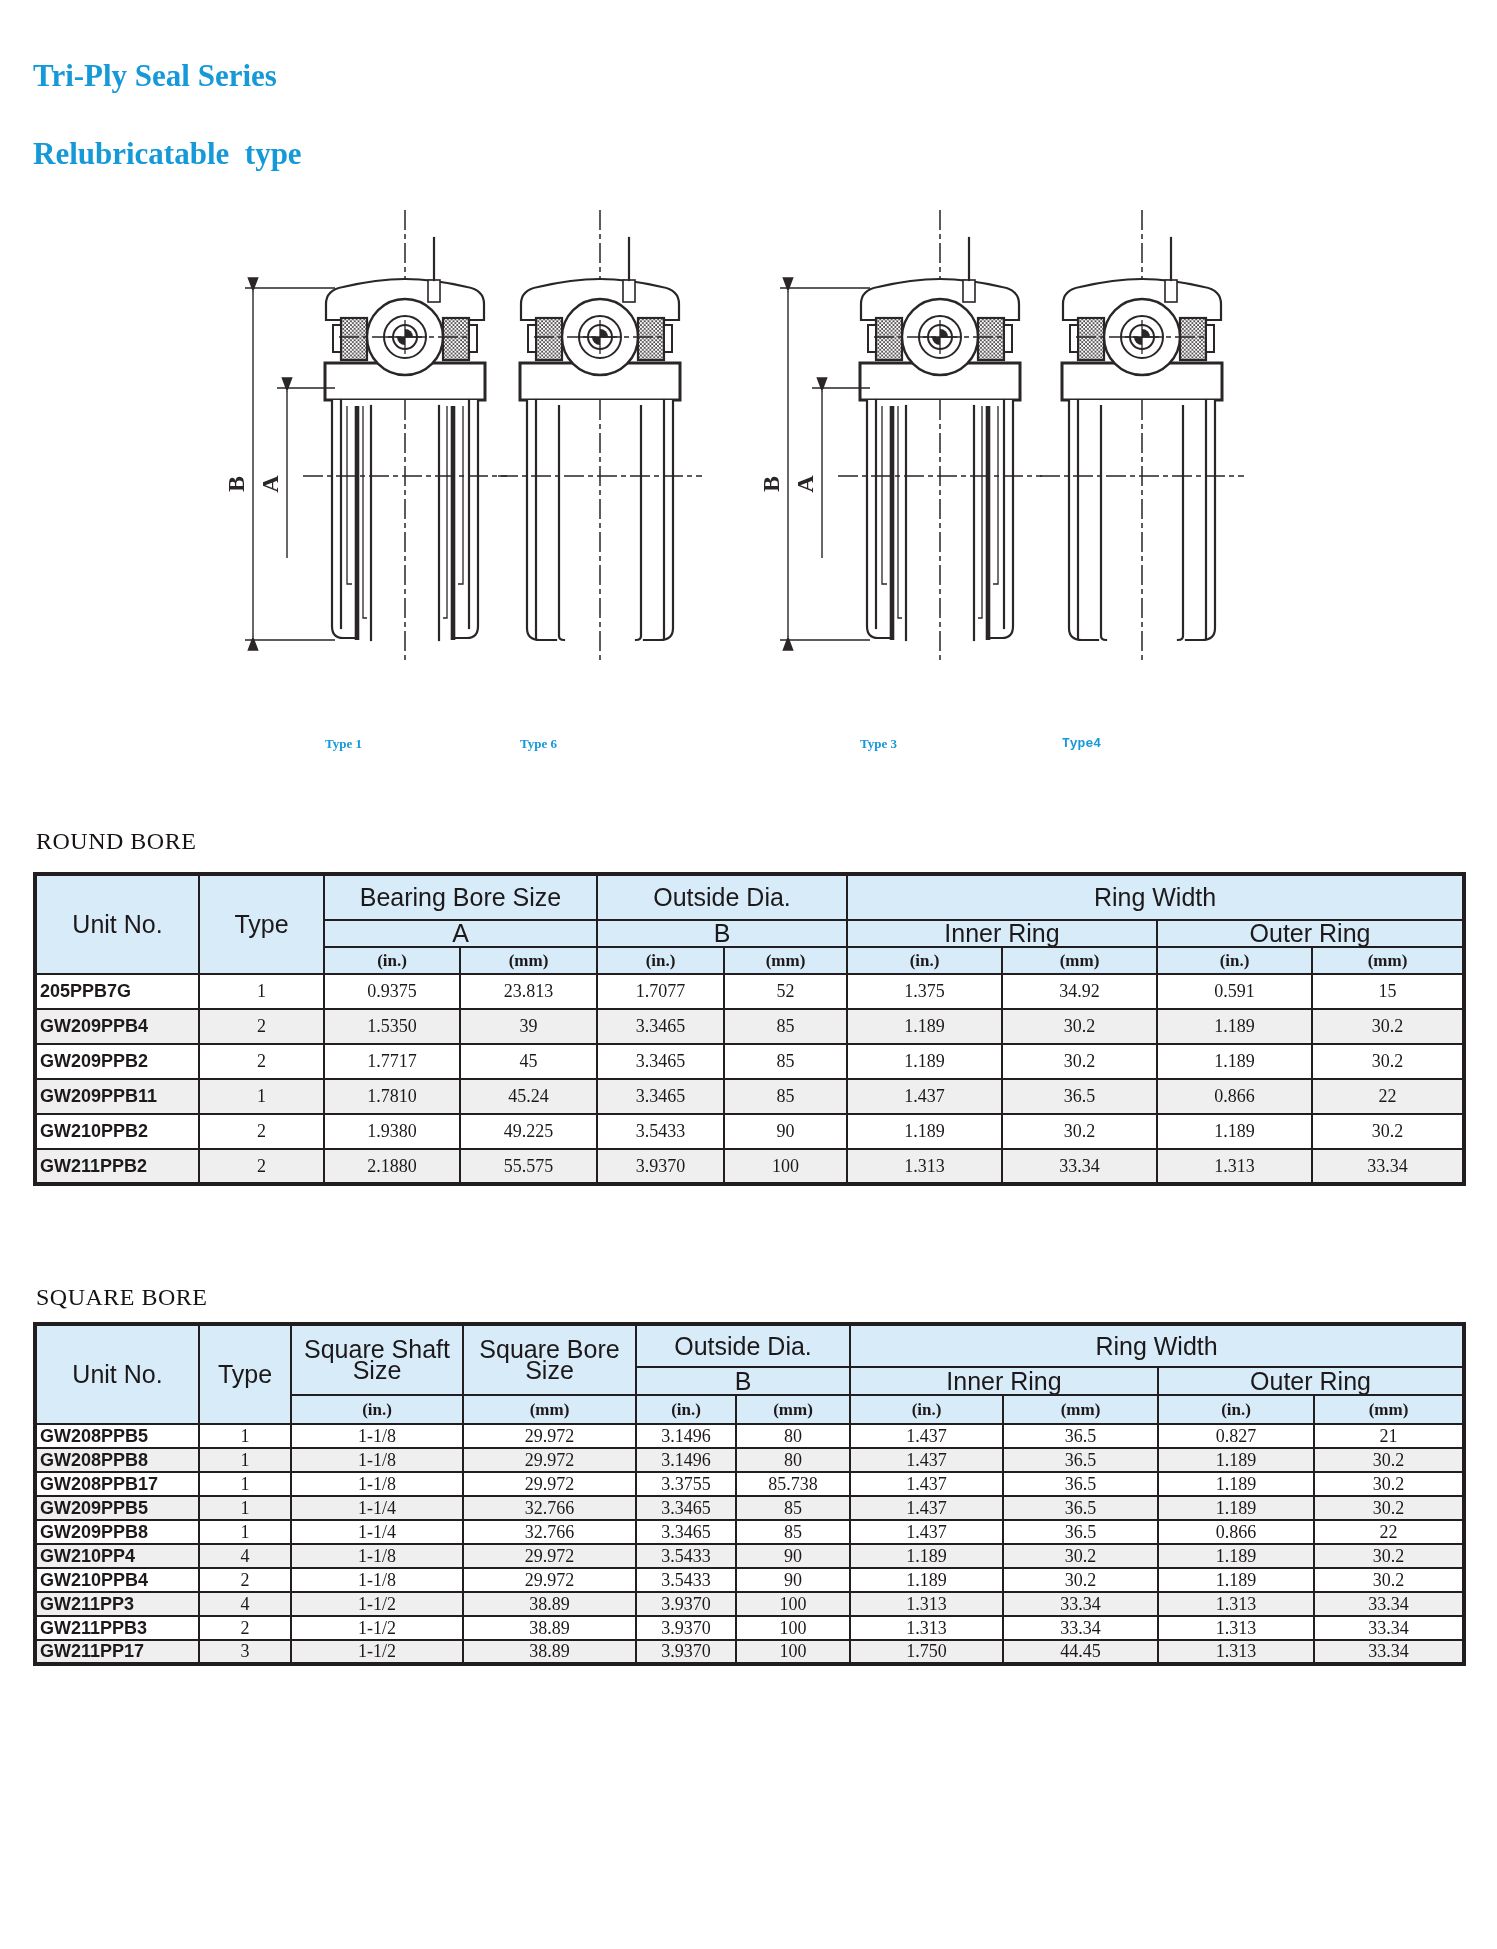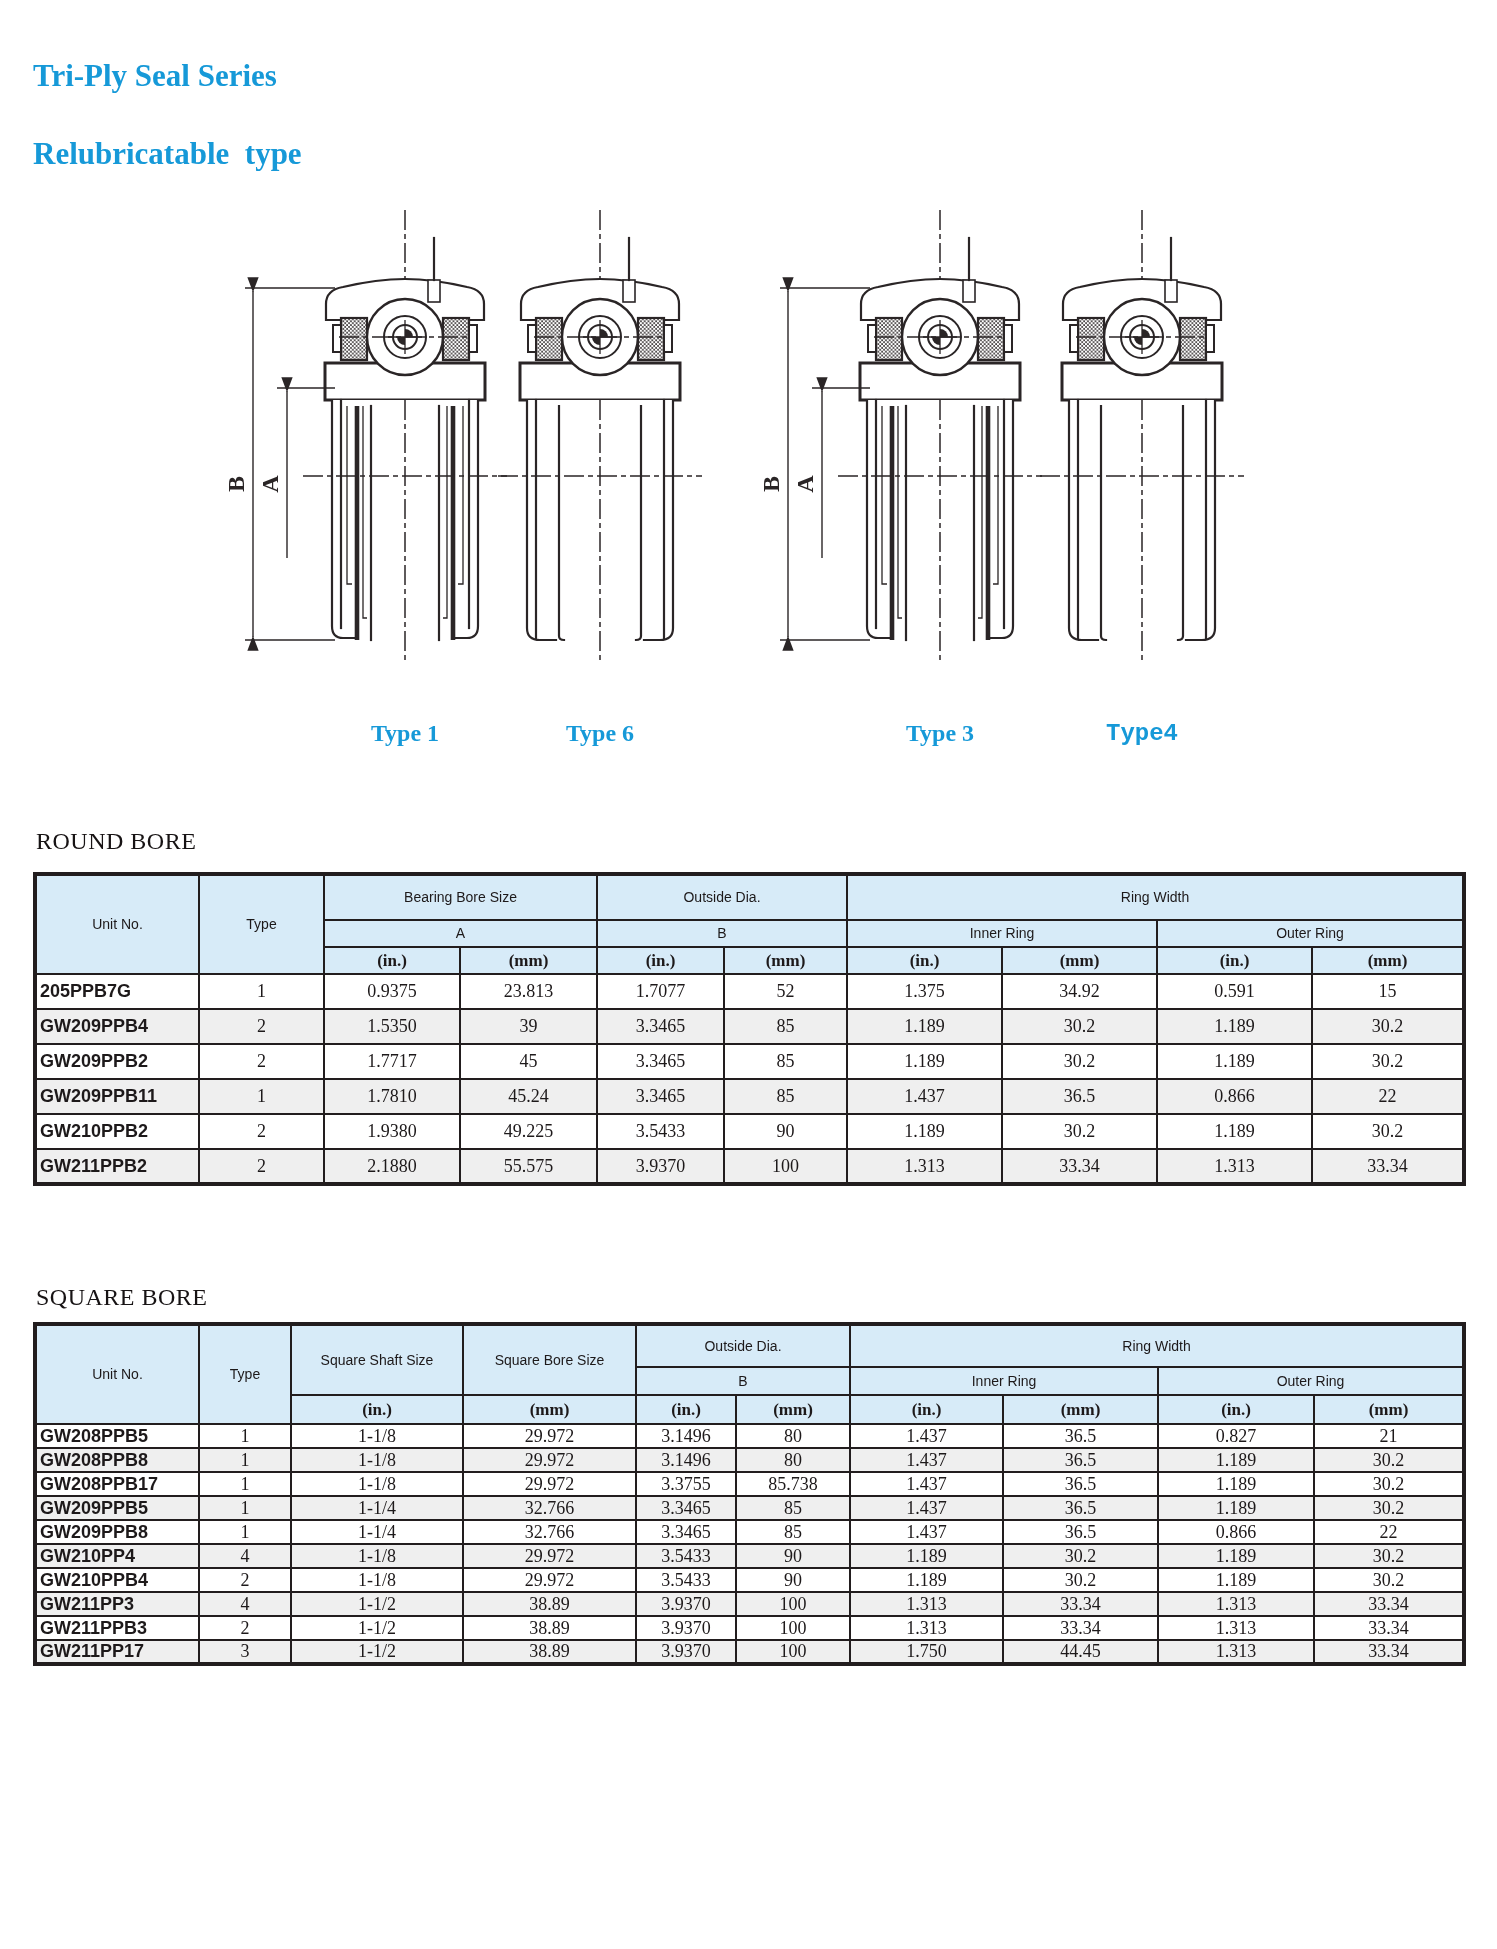--- a/index.html
+++ b/index.html
@@ -4,37 +4,37 @@
 <style>
   html,body{margin:0;padding:0;background:#888;}
   .page{position:relative;width:1497px;height:1949px;background:#ffffff;overflow:hidden;
         font-family:"Liberation Sans","DejaVu Sans",sans-serif;color:#1d191a;}
   .main-title{position:absolute;left:33px;top:56px;
         font-family:"Liberation Serif","DejaVu Serif",serif;font-weight:700;
         font-size:31px;line-height:39px;color:#1699d8;white-space:pre;}
   .section-title{position:absolute;left:36px;
         font-family:"Liberation Serif","DejaVu Serif",serif;font-size:24px;
         letter-spacing:0.5px;color:#171314;}
-  .type-label{position:absolute;top:720px;width:160px;text-align:center;
+  .type-label{position:absolute;top:736px;width:160px;text-align:left;
         font-family:"Liberation Serif","DejaVu Serif",serif;font-weight:700;
-        font-size:24px;color:#1699d8;}
+        font-size:13px;color:#1699d8;}
   svg.diagram{position:absolute;left:160px;top:195px;}
   svg .ln{stroke:#2a2526;fill:none;stroke-width:2.2px;stroke-linecap:square;}
   svg .bold{stroke:#2a2526;fill:none;stroke-width:3px;}
   svg .thk{stroke:#2a2526;fill:none;stroke-width:4.6px;}
   svg .thin{stroke:#2a2526;fill:none;stroke-width:1.3px;}
   svg .cl{stroke:#2a2526;fill:none;stroke-width:1.5px;stroke-dasharray:20 4 5 4;}
   svg .dim{stroke:#2a2526;fill:none;stroke-width:1.4px;}
   svg .dimlab{font-family:"Liberation Serif","DejaVu Serif",serif;font-size:24px;
         font-weight:700;fill:#2a2526;text-anchor:middle;}
   table.tbl{position:absolute;border-collapse:collapse;table-layout:fixed;
         background:#fff;border:4px solid #221d1e;}
   .tbl th,.tbl td{border:2px solid #221d1e;padding:0;text-align:center;vertical-align:middle;overflow:hidden;}
   .tbl thead th{background:#d7ebf8;}
-  .hgroup{font-size:14px;font-weight:400;font-family:"Liberation Sans","DejaVu Sans",sans-serif;line-height:21px;}
+  .hgroup{font-size:25px;font-weight:400;font-family:"Liberation Sans","DejaVu Sans",sans-serif;line-height:21px;}
   .hunit{font-family:"Liberation Serif","DejaVu Serif",serif;font-size:17px;font-weight:700;}
   .tbl tbody td{font-family:"Liberation Serif","DejaVu Serif",serif;font-size:18px;}
   .tbl tbody td.unitcell{font-family:"Liberation Sans","DejaVu Sans",sans-serif;
         font-weight:700;font-size:18px;text-align:left;padding-left:3px;}
   .tbl tbody tr:nth-child(even) td{background:#efefef;}
   #round-table tbody tr{height:35px;}
   #square-table tbody tr{height:24px;}
 </style>
 </head>
 <body>

